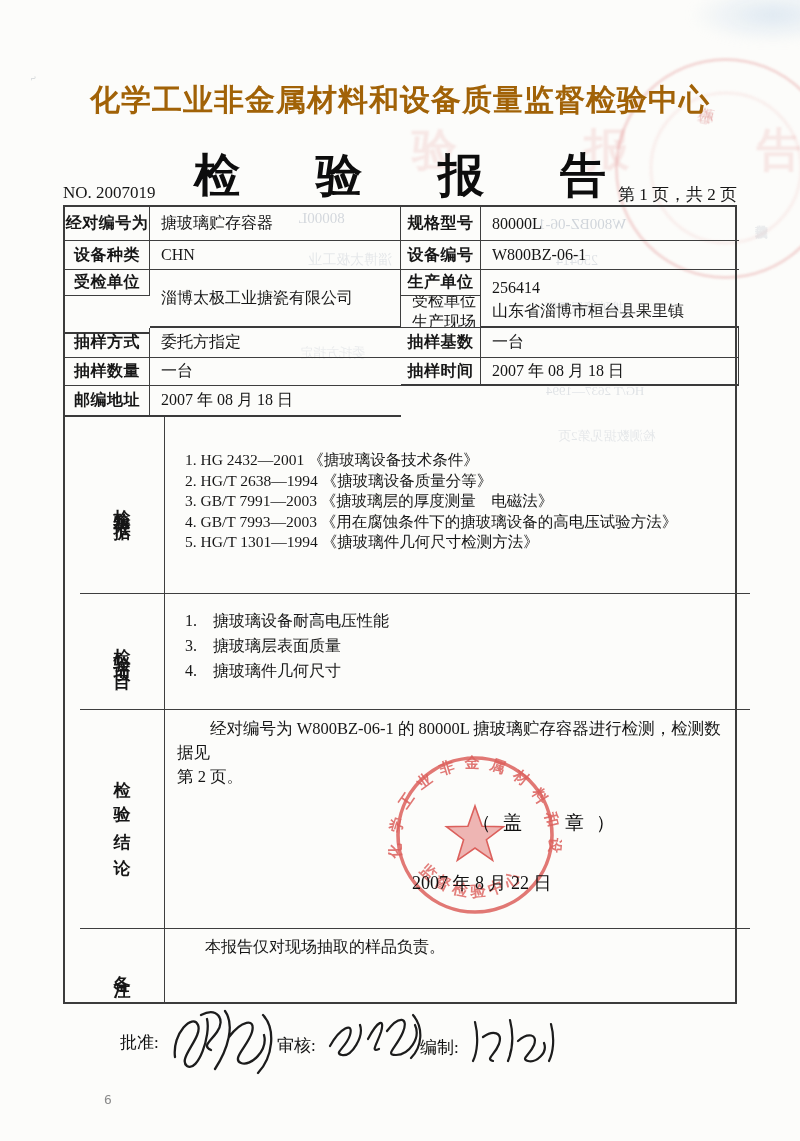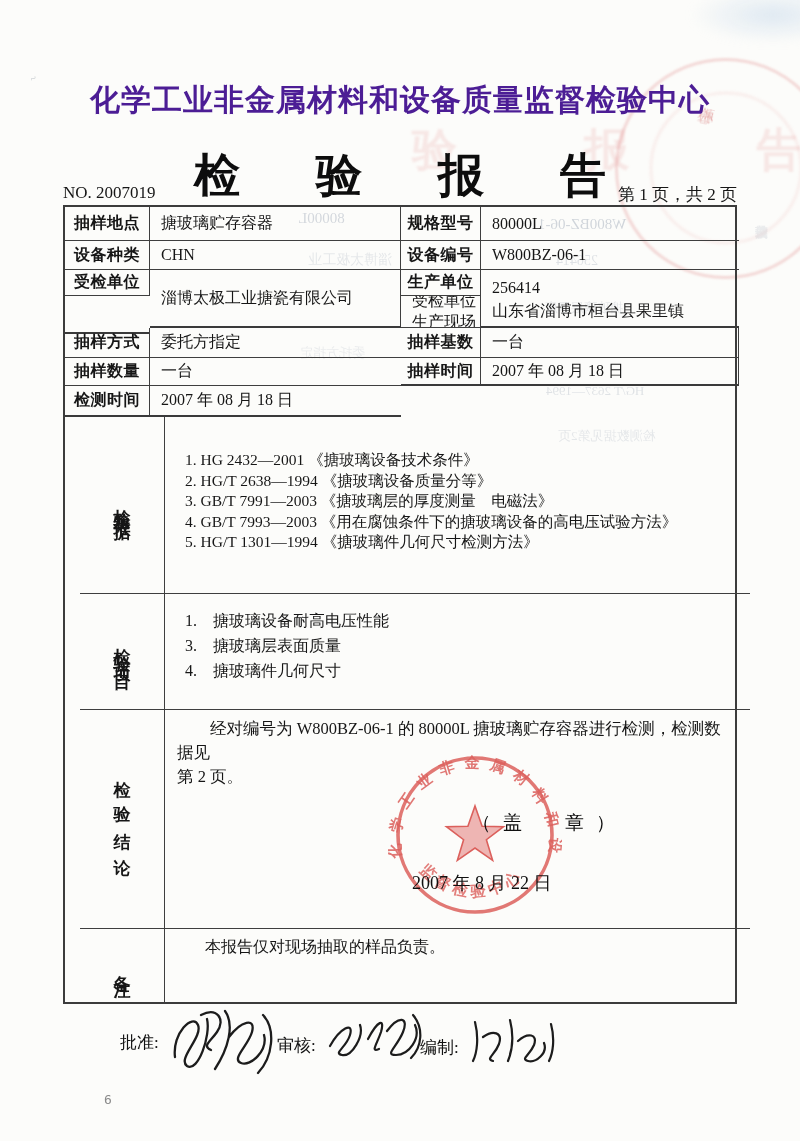--- a/index.html
+++ b/index.html
@@ -5,21 +5,21 @@
   html,body{margin:0;padding:0;background:#888;}
   .page{
     position:relative;width:800px;height:1141px;margin:0 auto;
     background:#fcfcfa;overflow:hidden;
     font-family:"Liberation Serif","DejaVu Serif",serif;
     color:#161616;
   }
   
   .org-name{
     position:absolute;left:0;top:80px;width:100%;
-    text-align:center;font-size:30px;font-weight:bold;letter-spacing:1px;color:#4c1d95;
+    text-align:center;font-size:30px;font-weight:bold;letter-spacing:1px;color:#a16207;
   }
   .report-title{
     position:absolute;left:0;top:122px;width:100%;
     text-align:center;font-size:46px;font-weight:bold;
     letter-spacing:76px;padding-left:76px;box-sizing:border-box;color:#0d0d0d;margin-top:23px;
   }
   .meta-row{position:absolute;left:63px;top:183px;width:674px;height:22px;font-size:17px;}
   .report-no{position:absolute;left:0;top:0;}
   .pagination{position:absolute;right:0;top:0;}
   
@@ -141,21 +141,21 @@
   <div class="report-title">检验报告</div>
   <div class="meta-row">
     <span class="report-no">NO. 2007019</span>
     <span class="pagination">第 1 页，共 2 页</span>
   </div>
 
   <div class="doc-table">
 
     <div class="grid-top">
 
-      <div class="cell lbl">抽样地点</div>
+      <div class="cell lbl">经对编号为</div>
       <div class="cell val">搪玻璃贮存容器</div>
       <div class="cell lbl">规格型号</div>
       <div class="cell val last-col">80000L</div>
 
       <div class="cell lbl">设备种类</div>
       <div class="cell val">CHN</div>
       <div class="cell lbl">设备编号</div>
       <div class="cell val last-col">W800BZ-06-1</div>
 
       <div class="cell lbl" style="grid-column:1;grid-row:3;">受检单位</div>
@@ -171,21 +171,21 @@
       <div class="cell lbl">抽样方式</div>
       <div class="cell val last-col">委托方指定</div>
 
       <div class="cell lbl">抽样基数</div>
       <div class="cell val">一台</div>
       <div class="cell lbl">抽样数量</div>
       <div class="cell val last-col">一台</div>
 
       <div class="cell lbl thick-bottom">抽样时间</div>
       <div class="cell val thick-bottom">2007 年 08 月 18 日</div>
-      <div class="cell lbl thick-bottom">检测时间</div>
+      <div class="cell lbl thick-bottom">邮编地址</div>
       <div class="cell val last-col thick-bottom">2007 年 08 月 18 日</div>
     </div>
 
     <div class="grid-bottom">
 
       <div class="cell vlbl-wrap">
         <span class="vlbl ls-basis">检验依据</span>
       </div>
       <div class="cell last-col sec-content basis-content">
         <div>1. HG 2432—2001 《搪玻璃设备技术条件》</div>

